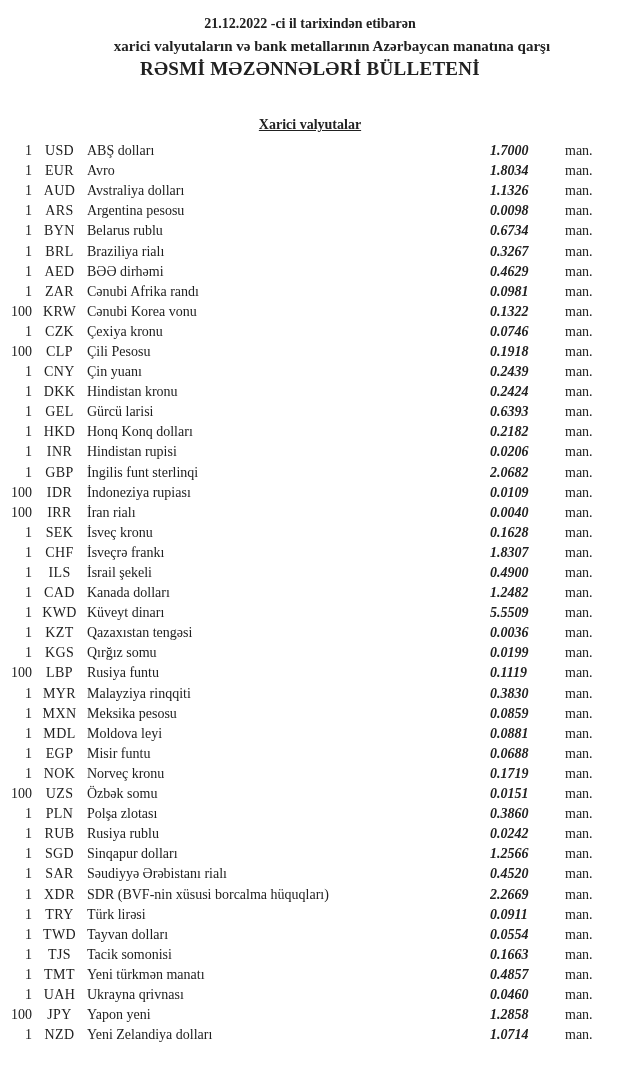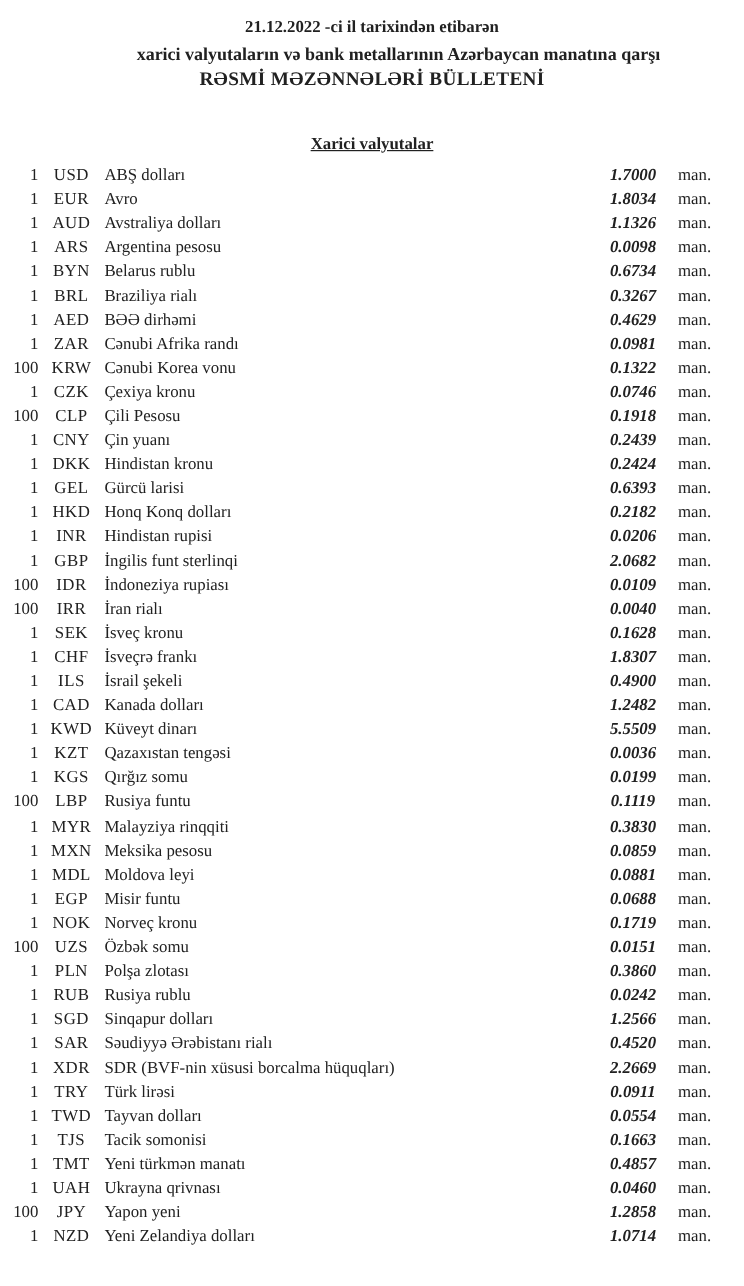--- a/index.html
+++ b/index.html
@@ -33,21 +33,21 @@
     font-weight: bold;
     margin-top: 7px;
   }
   .doc-subtitle {
     font-size: 15px;
     font-weight: bold;
     margin-top: 6px;
     padding-left: 44px;
   }
   .doc-bulletin-title {
-    font-size: 16px;
+    font-size: 19px;
     font-weight: bold;
     margin-top: 3px;
     letter-spacing: 0.3px;
   }
   .section-title {
     text-align: center;
     font-size: 14px;
     font-weight: bold;
     margin-top: 37px;
     text-decoration: underline;
@@ -75,21 +75,21 @@
     width: 55px;
     text-align: center;
     font-size: 13.5px;
     letter-spacing: 0.4px;
   }
   td.col-name {
     padding-left: 8px;
   }
   td.col-rate {
     width: 75px;
-    text-align: center;
+    text-align: left;
     font-weight: bold;
     font-style: italic;
     font-size: 13.5px;
   }
   td.col-unit {
     width: 40px;
     padding-left: 9px;
   }
 </style>
 </head>

